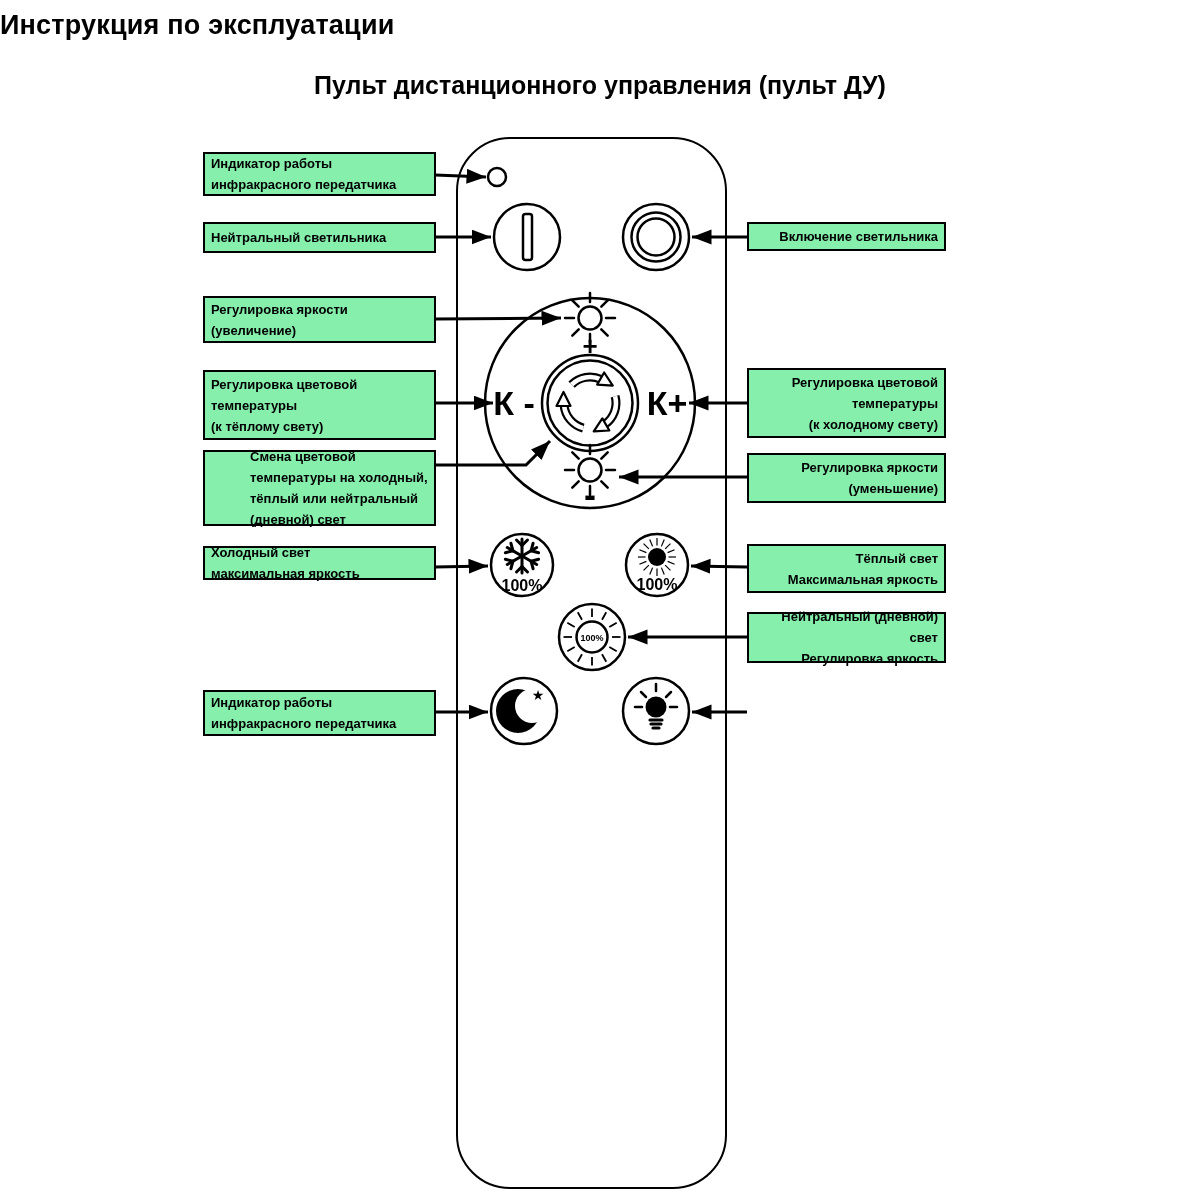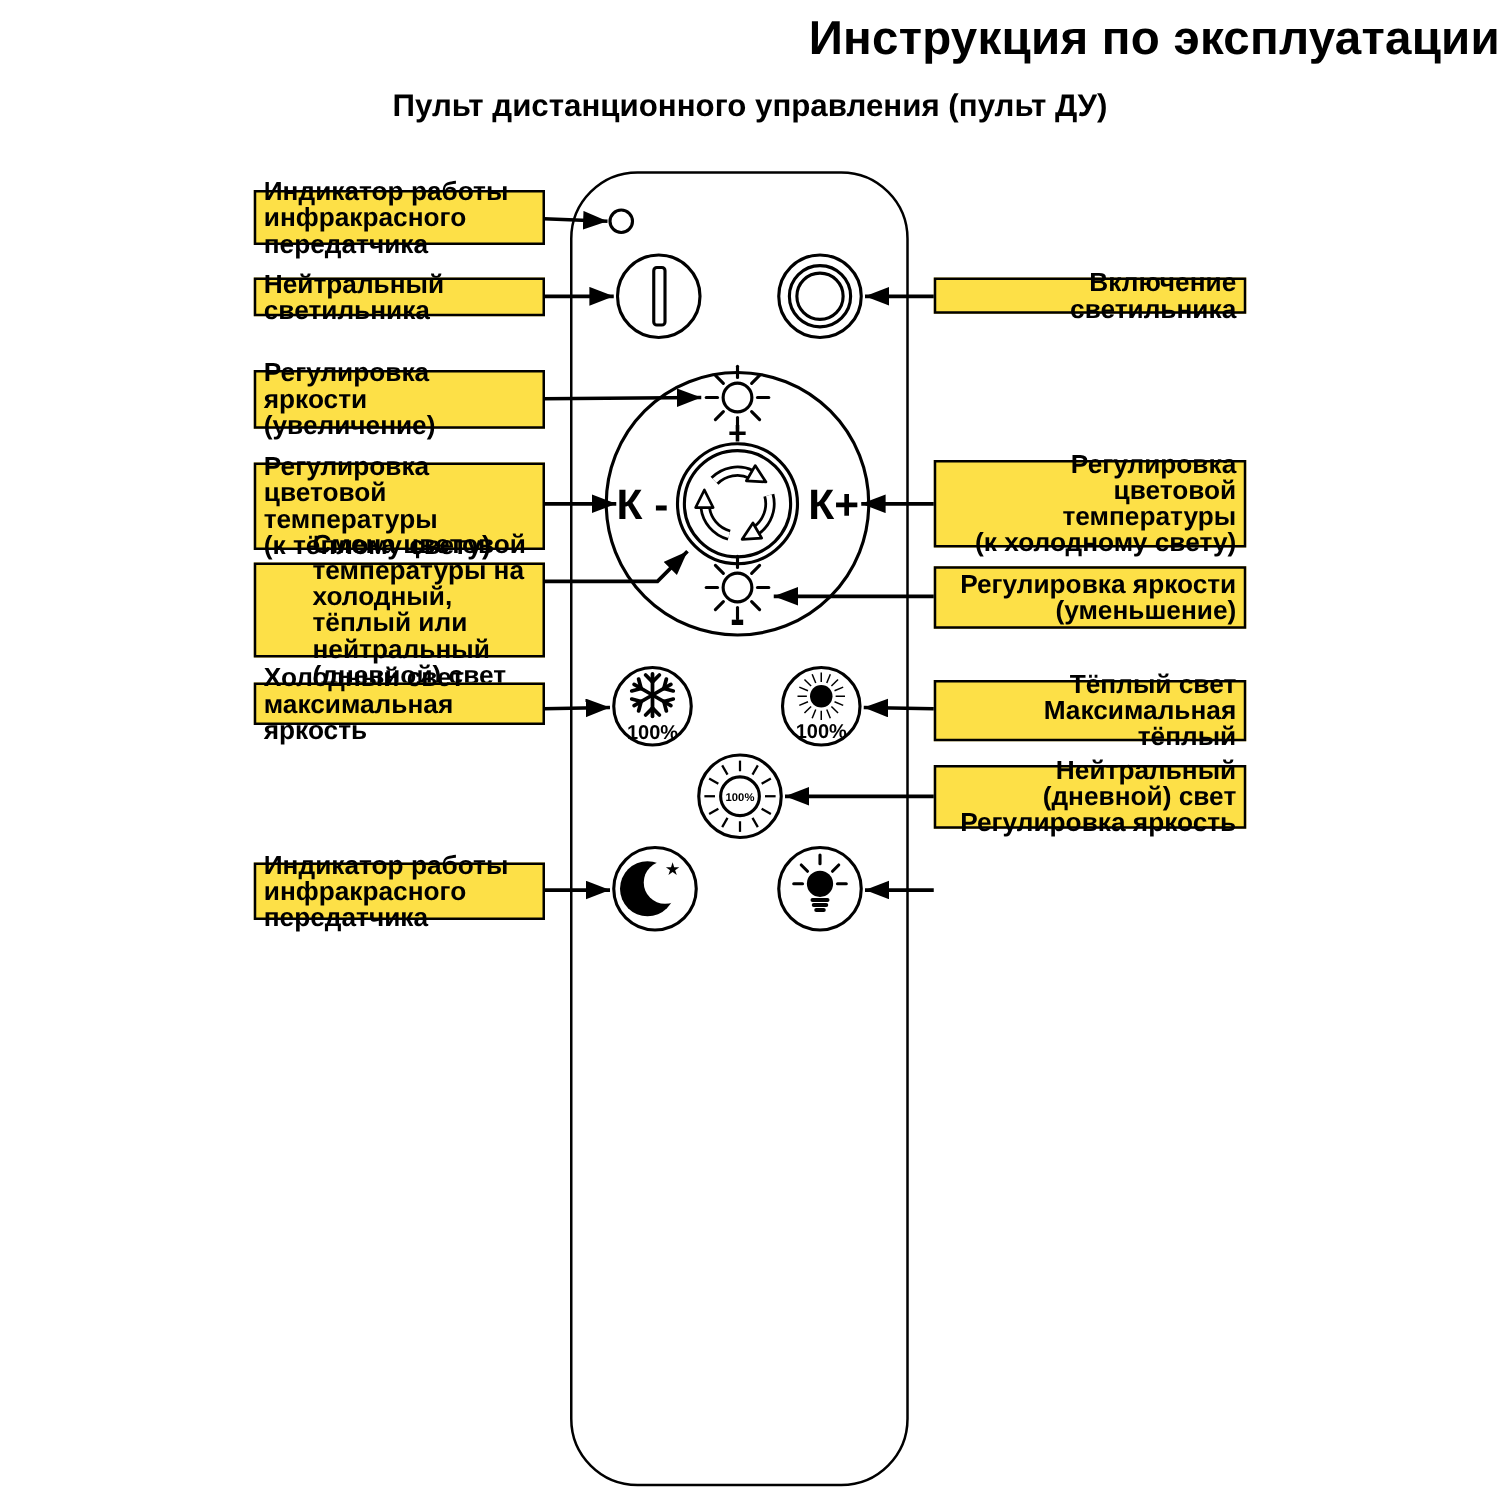--- a/index.html
+++ b/index.html
@@ -1,35 +1,35 @@
 <!DOCTYPE html>
 <html><head>
 <meta charset="utf-8">
 <style>
   html,body{margin:0;padding:0;background:#fff;}
   .canvas{
     position:relative;width:1200px;height:1200px;background:#fff;overflow:hidden;
     font-family:"Liberation Sans","DejaVu Sans",sans-serif;color:#000;
   }
   .title{
-    position:absolute;left:0;right:0;top:10px;text-align:right;
-    font-size:38px;font-weight:bold;letter-spacing:0.2px;
+    position:absolute;left:0;right:0;top:10px;text-align:left;
+    font-size:27px;font-weight:bold;letter-spacing:0.2px;
   }
   .subtitle{
     position:absolute;left:0;right:0;top:71px;text-align:center;
     font-size:25px;font-weight:bold;
   }
   .label-box{
-    position:absolute;box-sizing:border-box;border:2px solid #000;background:#fde047;
+    position:absolute;box-sizing:border-box;border:2px solid #000;background:#86efac;
     display:flex;align-items:center;
-    font-size:21px;font-weight:bold;line-height:21px;white-space:pre-line;
+    font-size:13px;font-weight:bold;line-height:21px;white-space:pre-line;
     padding:0 6px;
   }
   .label-box.left{left:203px;width:233px;text-align:left;justify-content:flex-start;}
-  .label-box.right{left:747px;width:250px;text-align:right;justify-content:flex-end;}
+  .label-box.right{left:747px;width:199px;text-align:right;justify-content:flex-end;}
   svg.diagram{position:absolute;left:0;top:0;}
   svg text{font-family:"Liberation Sans","DejaVu Sans",sans-serif;font-weight:bold;fill:#000;}
   .k-label{font-size:34px;}
   .plus-label{font-size:26px;}
   .minus-label{font-size:36px;}
   .pct{font-size:16px;}
   .pct-sm{font-size:9px;}
   .star{font-size:14px;}
 </style>
 </head>
@@ -57,21 +57,21 @@
   <div class="label-box left" style="top:690px;height:46px;">Индикатор работы
 инфракрасного передатчика</div>
 
   <div class="label-box right" style="top:222px;height:29px;">Включение светильника</div>
   <div class="label-box right" style="top:368px;height:70px;">Регулировка цветовой
 температуры
 (к холодному свету)</div>
   <div class="label-box right" style="top:453px;height:50px;">Регулировка яркости
 (уменьшение)</div>
   <div class="label-box right" style="top:544px;height:49px;">Тёплый свет
-Максимальная тёплый</div>
+Максимальная яркость</div>
   <div class="label-box right" style="top:612px;height:51px;">Нейтральный (дневной) свет
 Регулировка яркость</div>
 
   <svg class="diagram" width="1200" height="1200" viewBox="0 0 1200 1200">
     <defs>
       <marker id="ah" markerWidth="7" markerHeight="5.4" refX="6.5" refY="2.5" orient="auto" markerUnits="strokeWidth">
         <polygon points="0,0 6.5,2.5 0,5" fill="#000"></polygon>
       </marker>
       <g id="flake" stroke="#000" stroke-width="3" stroke-linecap="round">
         <line x1="0" y1="0" x2="0" y2="-17"></line>

